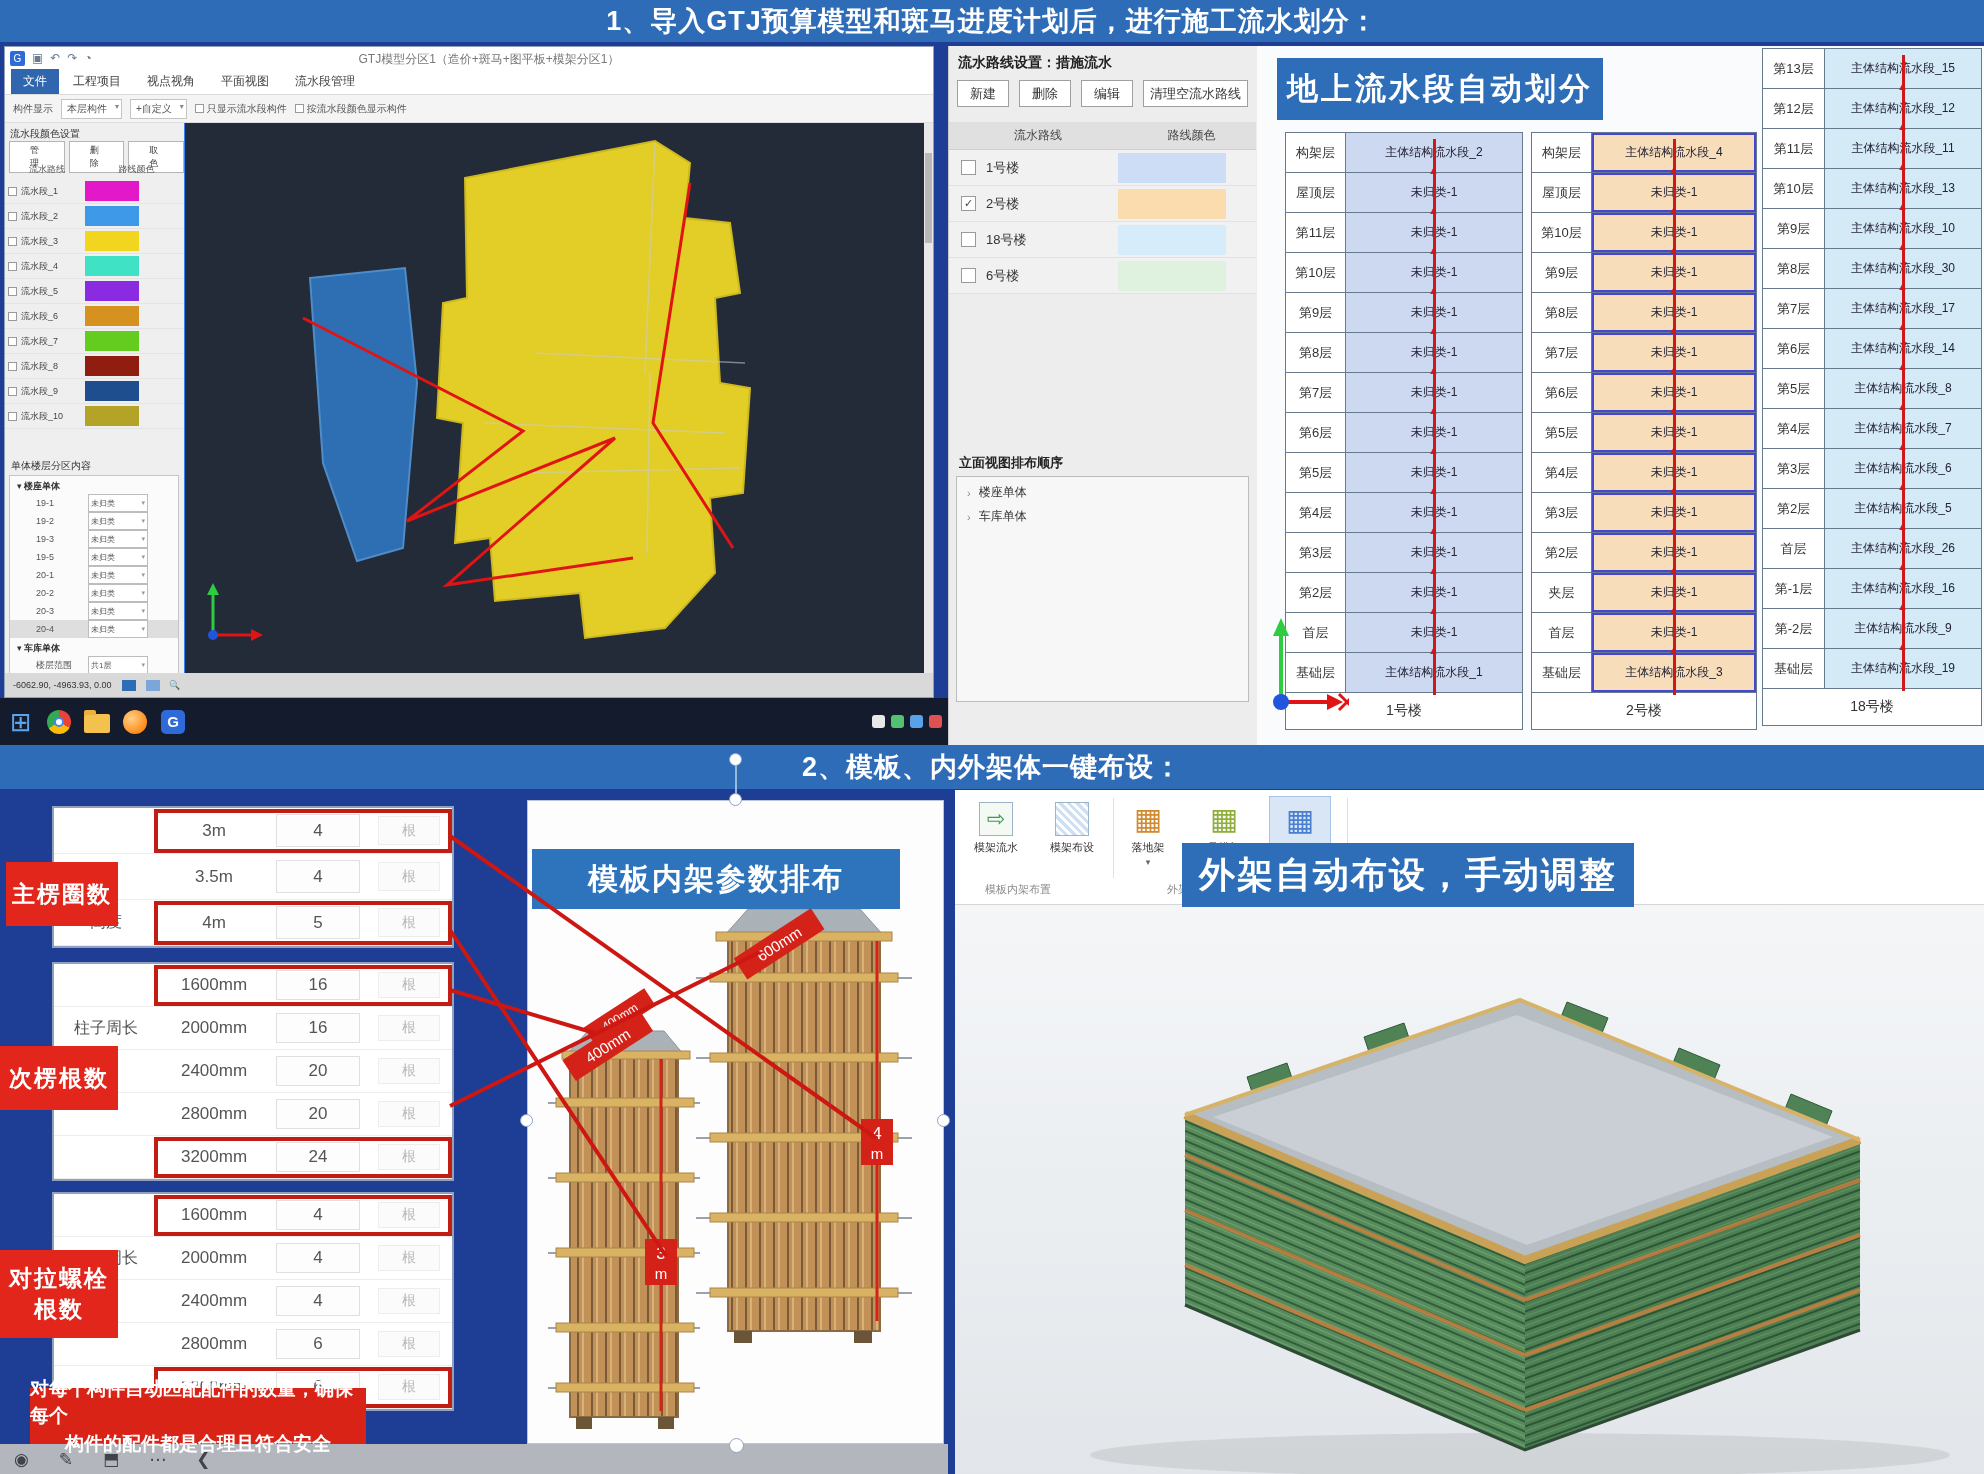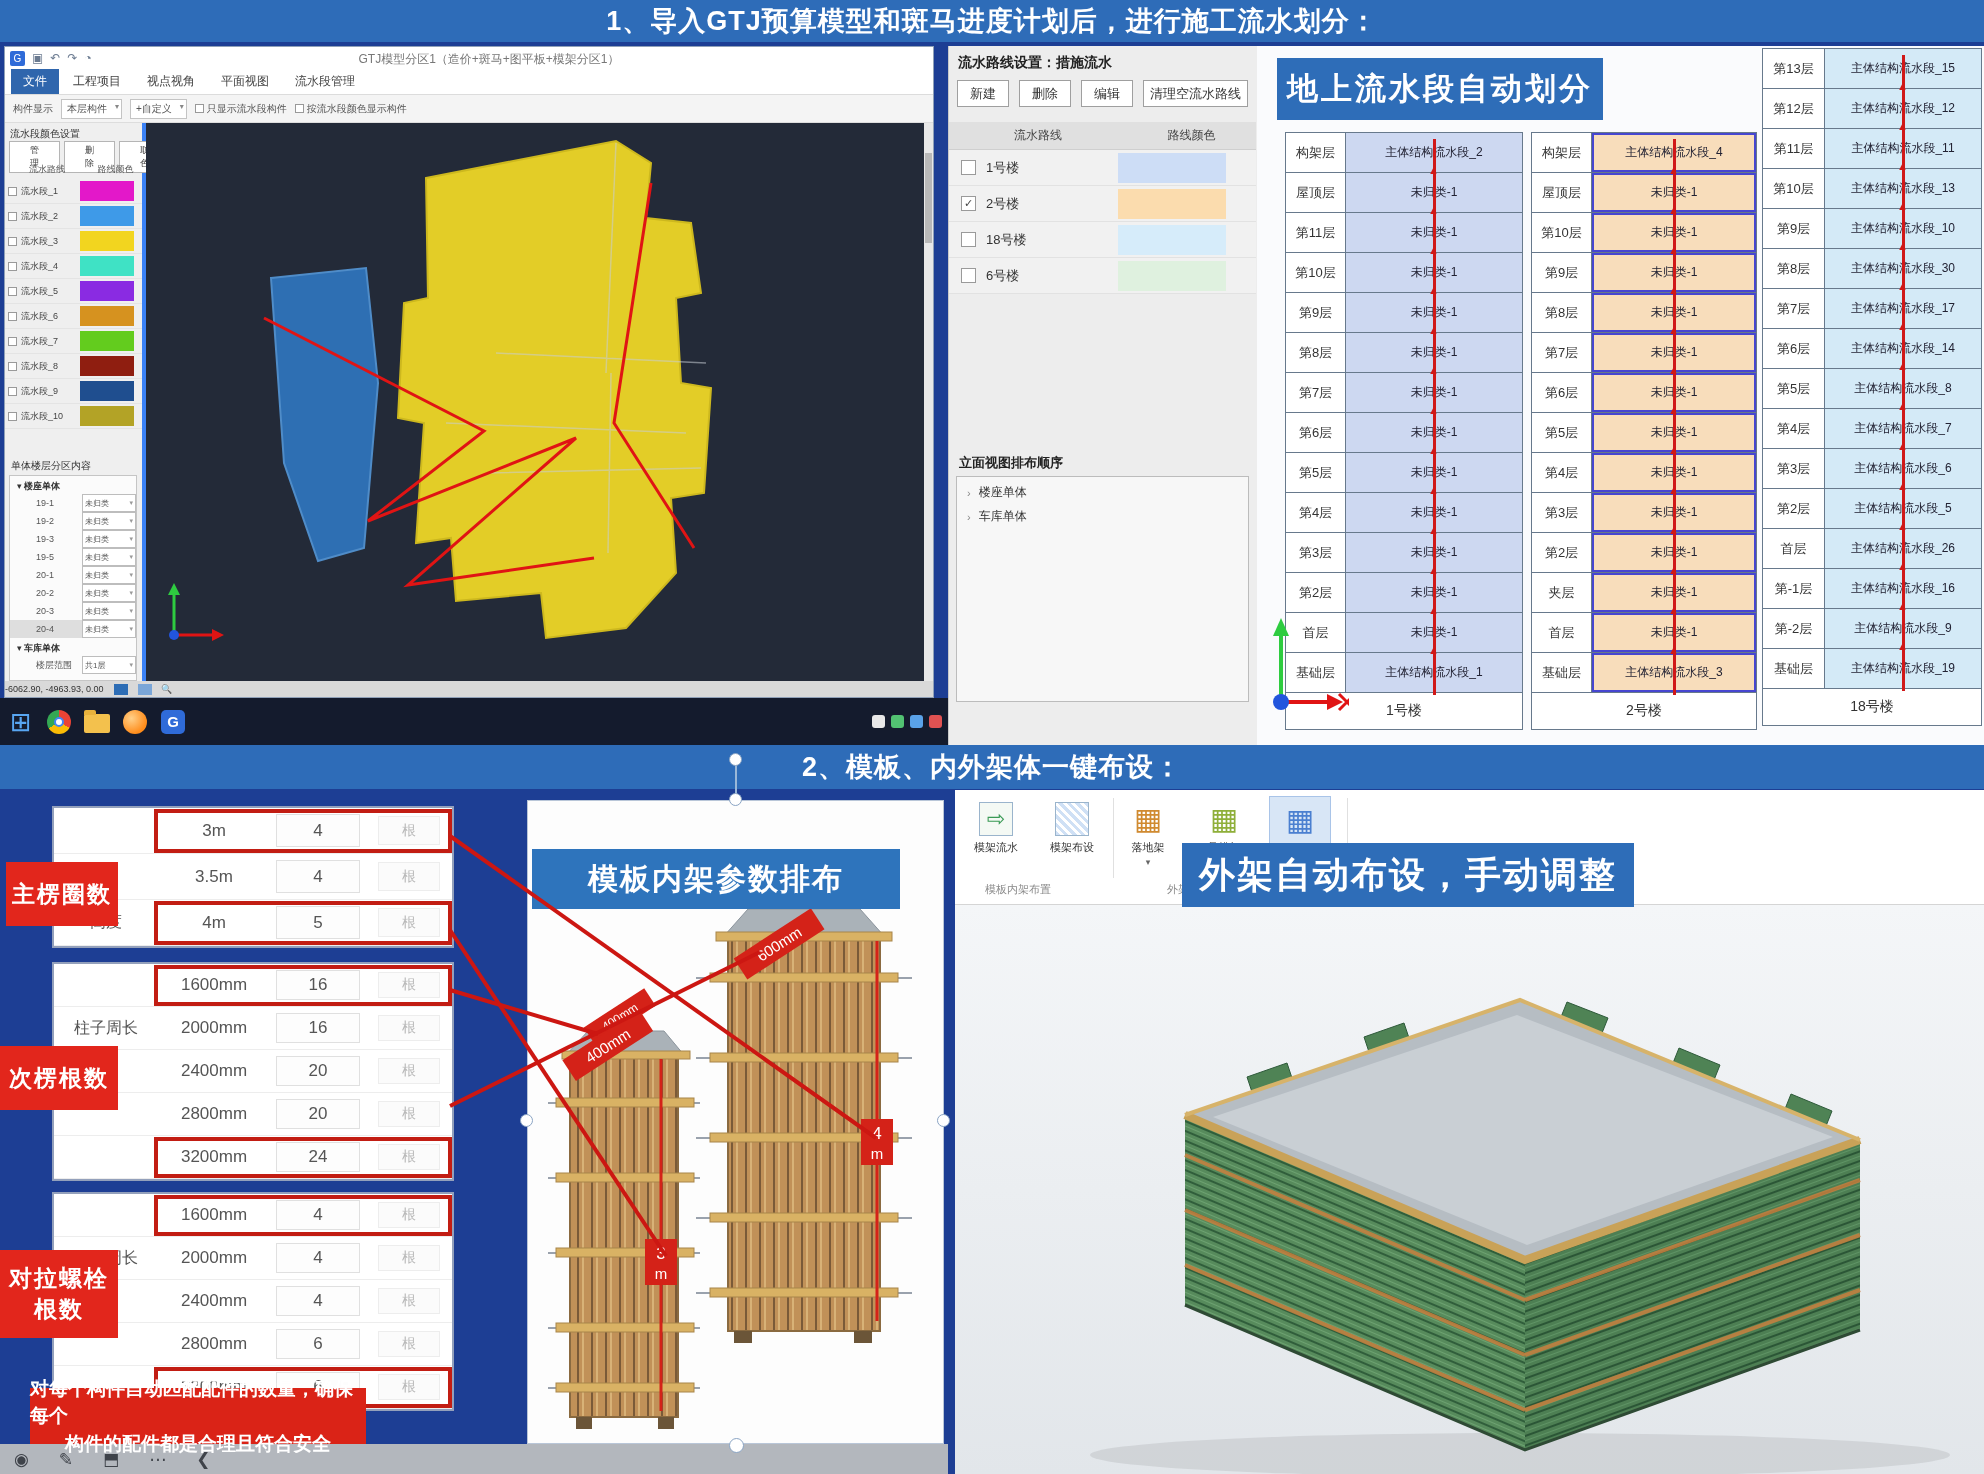--- a/index.html
+++ b/index.html
@@ -26,21 +26,21 @@
   .cad-tab{font-size:12px;color:#444;padding:4px 12px;}
   .cad-tab.active{background:#2f66ad;color:#fff;}
   #cad-opts{position:absolute;top:48px;left:0;right:0;height:28px;background:#f4f4f4;border-bottom:1px solid #ddd;
             display:flex;align-items:center;gap:8px;padding-left:8px;font-size:10px;color:#555;}
   .opt-dd{border:1px solid #c4c4c4;background:#fff;padding:2px 14px 2px 5px;position:relative;}
   .opt-dd:after{content:"▾";position:absolute;right:2px;top:2px;font-size:8px;color:#888;}
   .opt-chk{display:flex;align-items:center;gap:3px;}
   .opt-box{width:9px;height:9px;border:1px solid #999;background:#fff;}
 
   #cad-body{position:absolute;top:76px;left:0;right:0;bottom:16px;display:flex;}
-  #cad-side{width:141px;background:#efefef;border-right:4px solid #3b82f6;position:relative;}
+  #cad-side{width:180px;background:#efefef;border-right:1px solid #3b82f6;position:relative;}
   #side-title{position:absolute;top:4px;left:5px;font-size:10px;color:#333;}
   #side-btns{position:absolute;top:18px;left:4px;display:flex;gap:4px;}
   .side-btn{border:1px solid #b5b5b5;background:#fff;font-size:9px;color:#444;padding:2px 20px;}
   #side-head{position:absolute;top:40px;left:0;right:0;height:14px;display:flex;font-size:9px;color:#555;}
   #side-head span:first-child{width:84px;text-align:center;}
   #side-head span:last-child{flex:1;text-align:center;}
   #side-color-rows{position:absolute;top:56px;left:0;right:0;}
   .side-row{height:25px;display:flex;align-items:center;border-bottom:1px solid #e4e4e4;}
   .side-chk{width:9px;height:9px;border:1px solid #9a9a9a;background:#fff;margin:0 4px 0 3px;flex:none;}
   .side-lab{font-size:9px;color:#444;width:64px;overflow:hidden;white-space:nowrap;}
@@ -54,22 +54,22 @@
   .prop-dd{width:60px;height:14px;border:1px solid #bdbdbd;background:#fff;font-size:8px;color:#555;
            display:flex;align-items:center;justify-content:space-between;padding:8px 2px;}
   .prop-dd i{font-style:normal;font-size:7px;color:#999;}
 
   #cad-canvas{flex:1;background:#232a38;position:relative;overflow:hidden;}
   #canvas-banner{position:absolute;left:30px;top:26px;width:322px;height:44px;background:#2e78c4;color:#fff;
                  font-size:28px;font-weight:bold;display:flex;align-items:center;justify-content:center;letter-spacing:2px;}
   #canvas-svg{position:absolute;left:0;top:0;}
   #canvas-scroll{position:absolute;right:0;top:0;width:9px;bottom:0;background:#e8e8e8;}
   #canvas-scroll div{position:absolute;top:30px;left:1px;width:7px;height:90px;background:#b8b8b8;}
-  #cad-status{position:absolute;left:0;right:0;bottom:0;height:16px;background:#d9d9d9;display:flex;align-items:center;
-              gap:10px;padding-left:0;font-size:9px;color:#333;}
+  #cad-status{position:absolute;left:0;right:0;bottom:0;height:24px;background:#d9d9d9;display:flex;align-items:center;
+              gap:10px;padding-left:8px;font-size:9px;color:#333;}
   .st-sq{width:14px;height:11px;background:#2d6db5;}
   .st-sq.lt{background:#7aa6d8;}
 
   
   #taskbar{left:0;top:698px;width:948px;height:47px;background:#141b2d;display:flex;align-items:center;padding-left:8px;gap:12px;}
   .tb-icon{width:26px;height:26px;display:flex;align-items:center;justify-content:center;flex:none;}
   .tb-win{color:#58a6f2;font-size:26px;line-height:1;}
   .tb-chrome{width:24px;height:24px;border-radius:50%;background:conic-gradient(#ea4335 0 33%,#fbbc05 0 66%,#34a853 0 100%);position:relative;}
   .tb-chrome div{position:absolute;left:7px;top:7px;width:10px;height:10px;border-radius:50%;background:#fff;border:2px solid #4285f4;}
   .tb-folder{width:26px;height:19px;background:#f3c14d;border-radius:2px;position:relative;margin-top:4px;}

